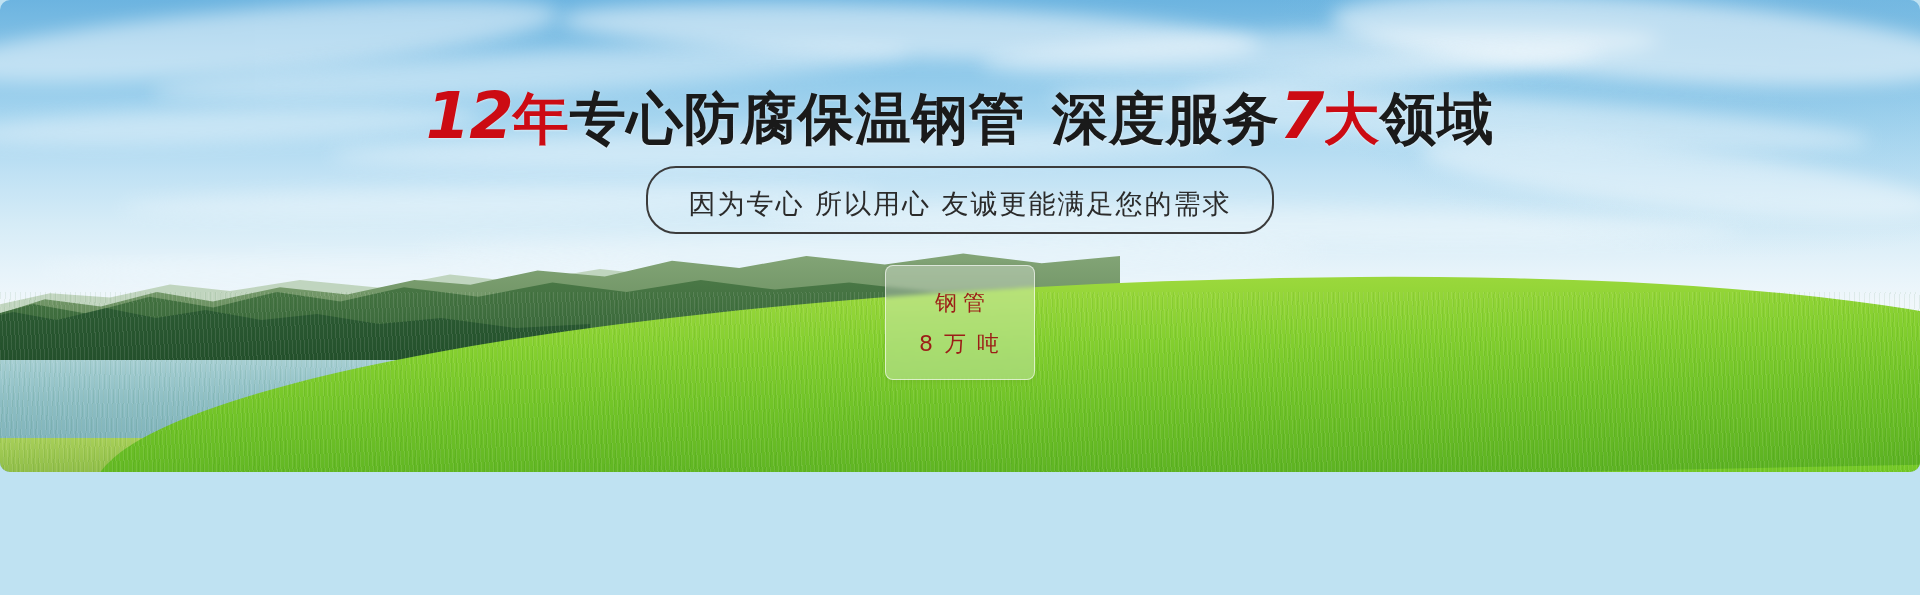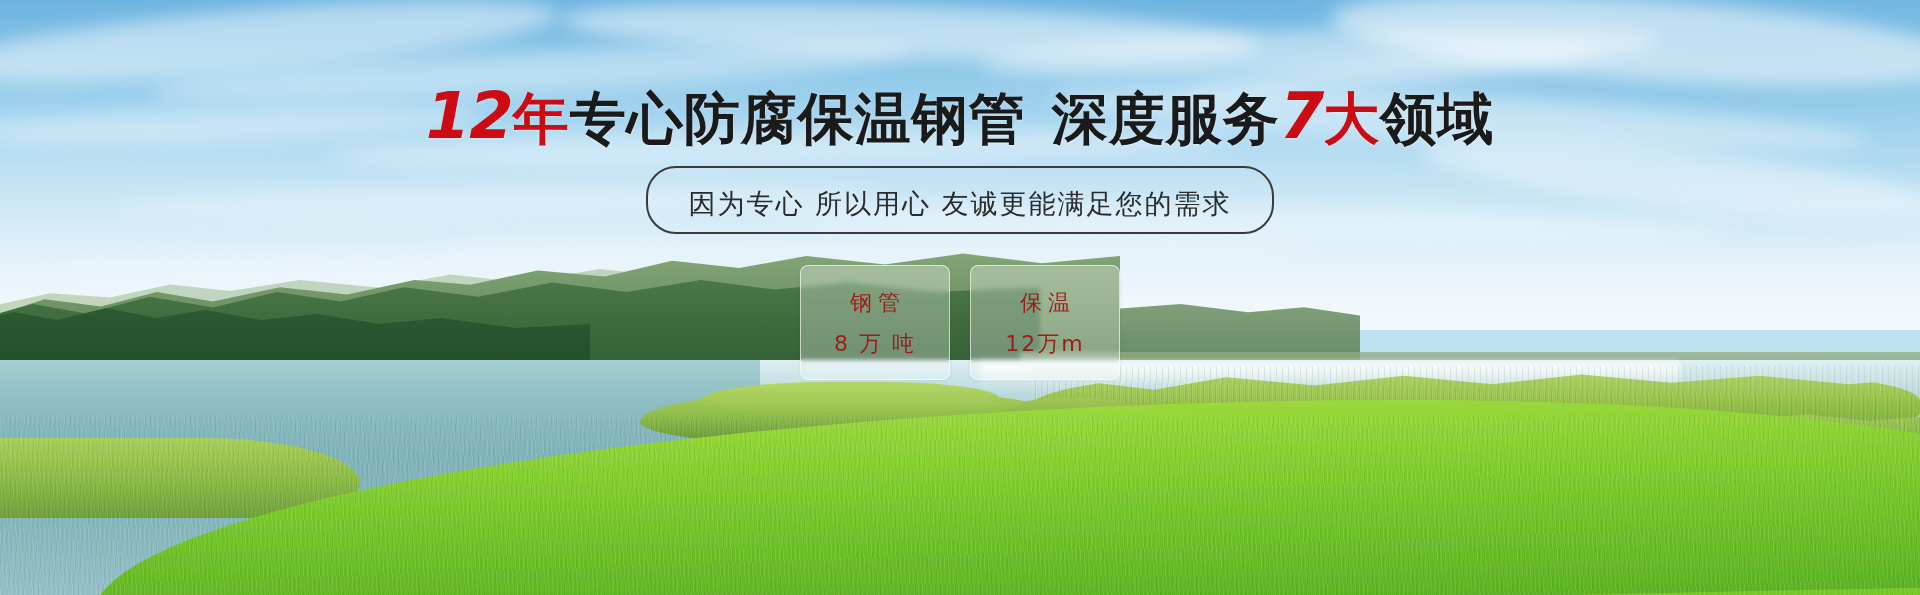--- a/index.html
+++ b/index.html
@@ -4,22 +4,23 @@
 <style>
   * { margin:0; padding:0; box-sizing:border-box; }
   html,body { width:1920px; height:595px; overflow:hidden; }
   body {
     font-family:"DejaVu Sans","Liberation Sans",sans-serif;
     background:#bfe2f2;
   }
 
   #banner {
     position:relative;
-    width:1920px; height:595px;
+    width:1920px; height:472px;
     overflow:hidden;
+    border-radius:10px;
   }
 
   
   .sky {
     position:absolute; left:0; top:0; width:1920px; height:330px;
     background:
       linear-gradient(180deg,
         #6cb4e0 0%,
         #7cbde4 10%,
         #8fc9ea 22%,
@@ -317,20 +318,16 @@
     </div>
 
     <div class="cards">
 
       <div class="card">
         <div class="card-label">钢管</div>
         <div class="card-value"><span>8 万 吨</span></div>
       </div>
 
 
-      <div class="card">
-        <div class="card-label">保温</div>
-        <div class="card-value"><span>12万m</span></div>
-      </div>
 
     </div>
   </div>
 </div>
 
 </body></html>

